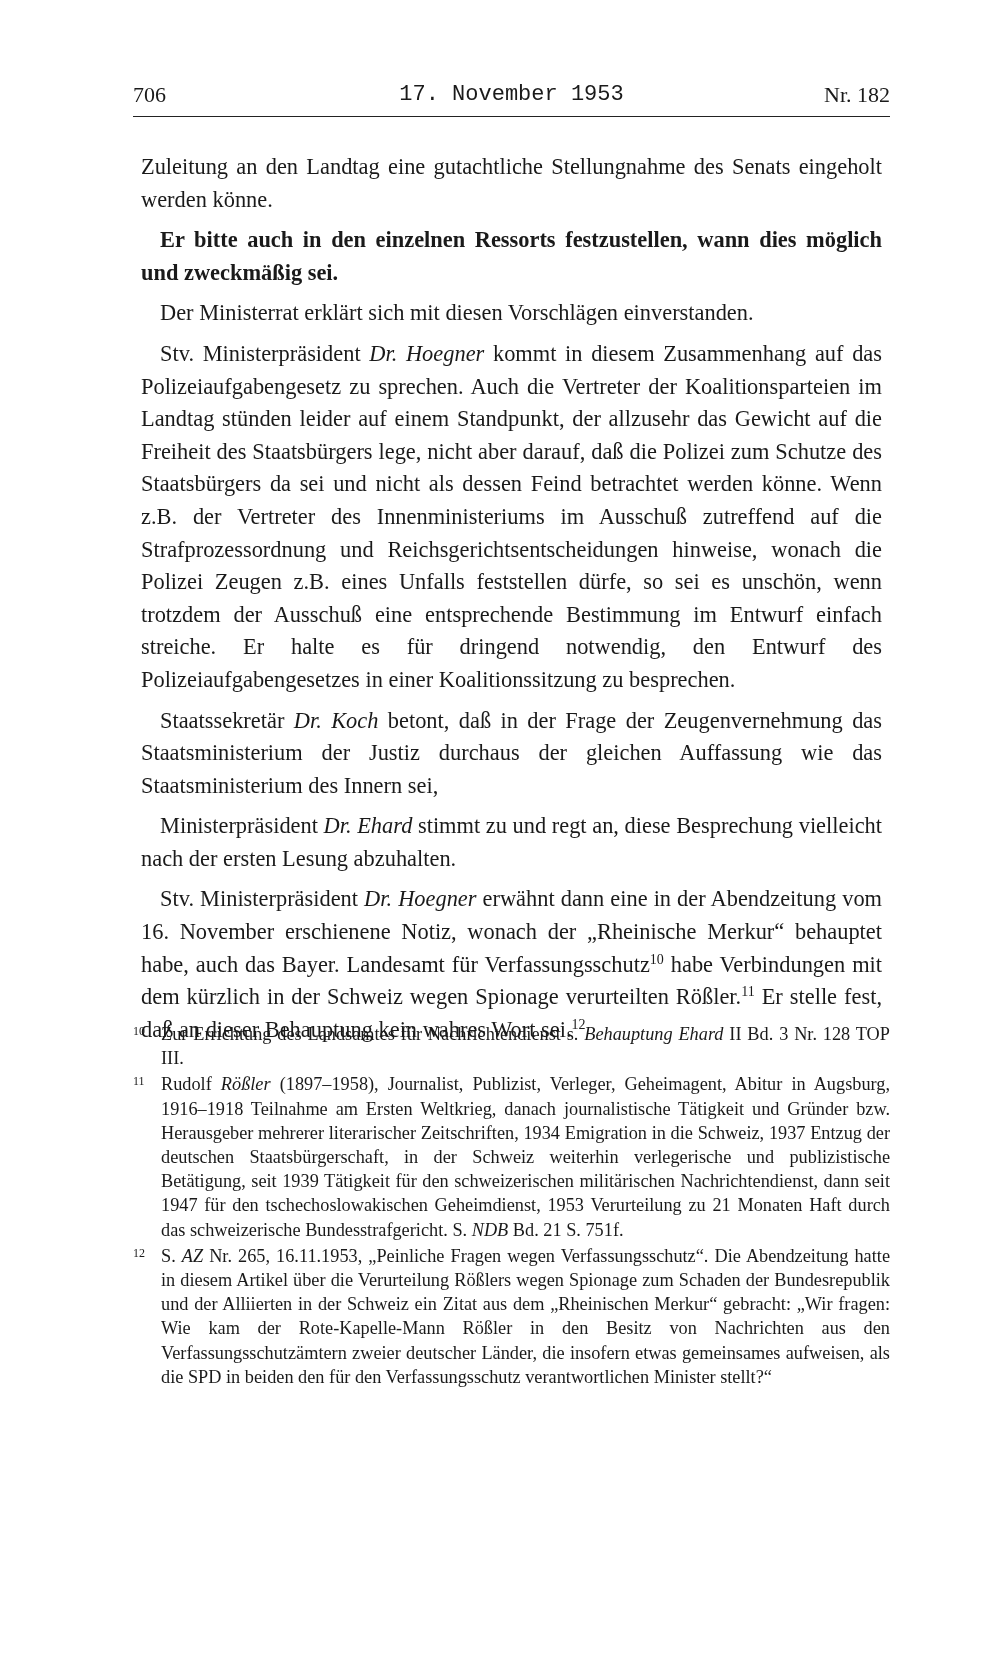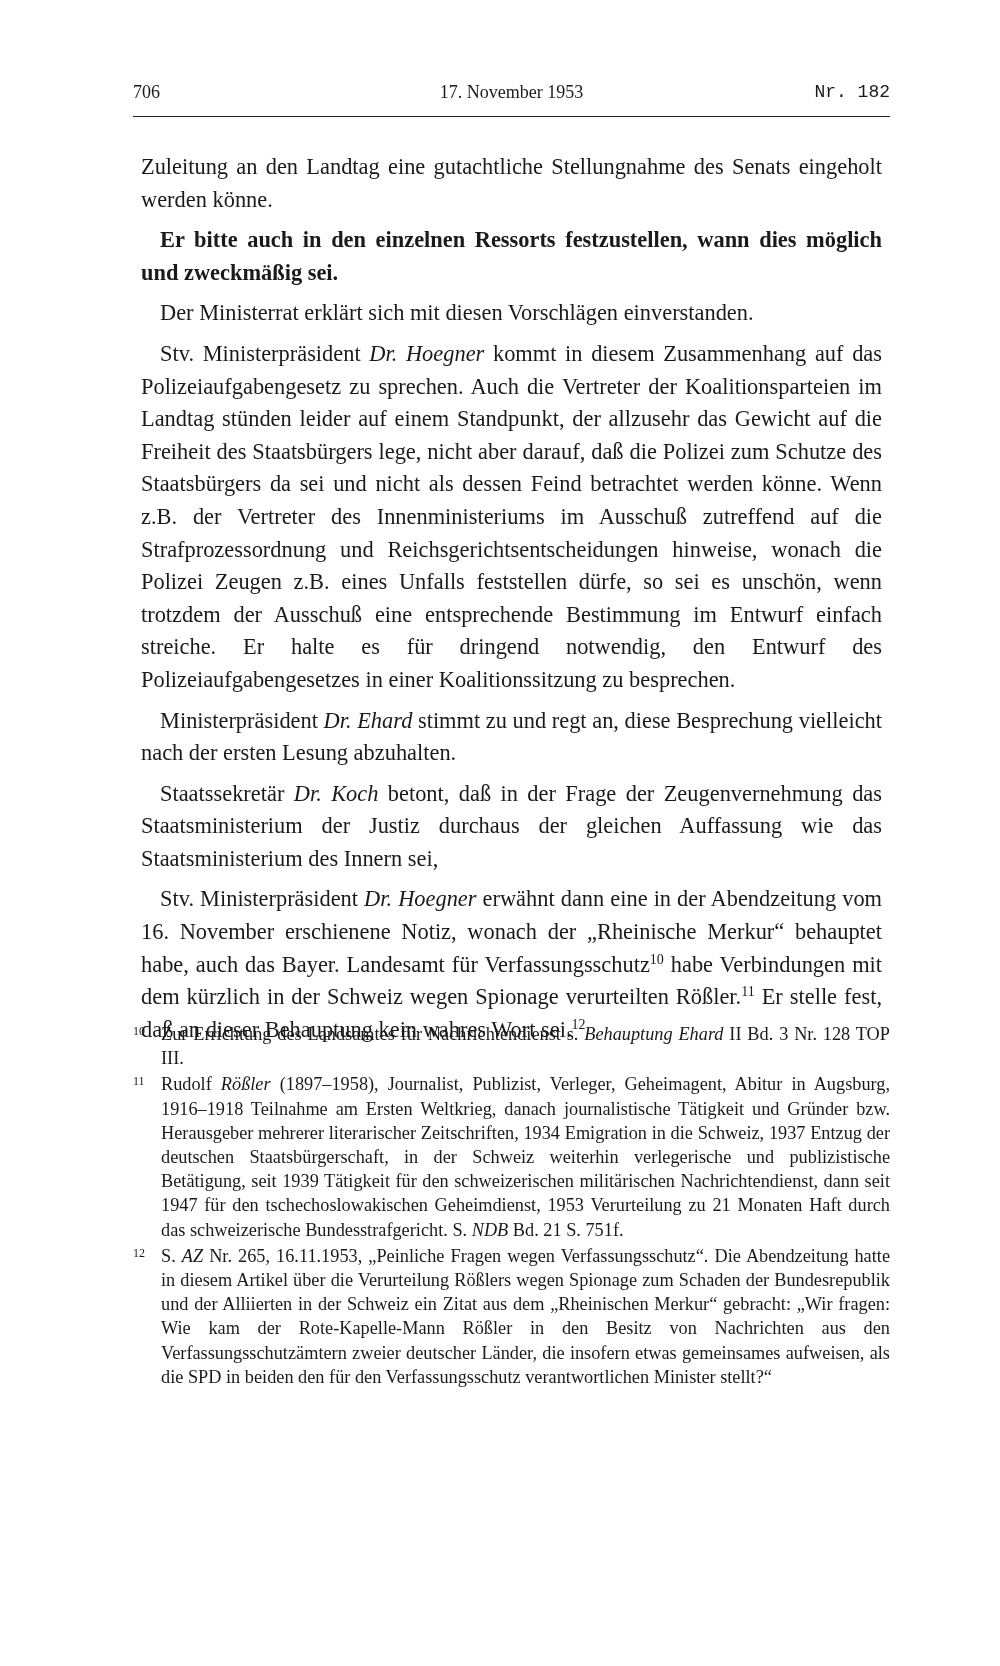--- a/index.html
+++ b/index.html
@@ -1,23 +1,23 @@
 <!DOCTYPE html>
 <html><head>
 <meta charset="utf-8">
 <style>
   html, body { margin: 0; padding: 0; background: #ffffff; }
   body { width: 1000px; height: 1666px; position: relative; overflow: hidden;
          font-family: "Liberation Serif", "DejaVu Serif", serif; color: #1a1a1a; }
   .page { position: absolute; left: 133px; top: 0; width: 757px; }
   .header { position: absolute; top: 82px; left: 0; width: 757px; height: 34px;
-            border-bottom: 1.5px solid #222; font-size: 18px; }
+            border-bottom: 1.5px solid #222; font-size: 22px; }
   .header .left { position: absolute; left: 0; top: 0; }
-  .header .center { position: absolute; left: 0; right: 0; text-align: center; top: 0; }
-  .header .right { position: absolute; right: 0; top: 0; font-family: Liberation Mono, monospace; }
+  .header .center { position: absolute; left: 0; right: 0; text-align: center; top: 0; font-family: Liberation Mono, monospace; }
+  .header .right { position: absolute; right: 0; top: 0; }
   .body { position: absolute; top: 143px; left: 0; width: 757px;
           font-size: 22.4px; line-height: 32.6px; text-align: justify; }
   .body p { margin: 8px; text-indent: 0; }
   .body p.indent { text-indent: 19px; }
   .body sup { font-size: 14px; line-height: 0; vertical-align: 8px; }
   .body i { }
   .notes { position: absolute; top: 1022px; left: 0; width: 757px;
            font-size: 18.3px; line-height: 24.2px; text-align: justify; }
   .note { position: relative; padding-left: 28px; margin-bottom: 2px; }
   .note .num { position: absolute; left: 0; top: -3px; font-size: 12px; }
@@ -31,22 +31,22 @@
     <span class="left">706</span>
     <span class="center">17. November 1953</span>
     <span class="right">Nr. 182</span>
   </div>
 
   <div class="body" id="body-text">
       <p class="" lang="de" style="hyphens: auto;"><span>Zuleitung an den Landtag eine gutachtliche Stellungnahme des Senats eingeholt werden könne.</span></p>
       <p class="indent" lang="de" style="hyphens: auto; font-weight: bold;"><span>Er bitte auch in den einzelnen Ressorts festzustellen, wann dies möglich und zweckmäßig sei.</span></p>
       <p class="indent" lang="de" style="hyphens: auto;"><span>Der Ministerrat erklärt sich mit diesen Vorschlägen einverstanden.</span></p>
       <p class="indent" lang="de" style="hyphens: auto;"><span>Stv. Ministerpräsident </span><i>Dr. Hoegner</i><span> kommt in diesem Zusammenhang auf das Polizeiaufgabengesetz zu sprechen. Auch die Vertreter der Koalitionsparteien im Landtag stünden leider auf einem Standpunkt, der allzusehr das Gewicht auf die Freiheit des Staatsbürgers lege, nicht aber darauf, daß die Polizei zum Schutze des Staatsbürgers da sei und nicht als dessen Feind betrachtet werden könne. Wenn z.B. der Vertreter des Innenministeriums im Ausschuß zutreffend auf die Strafprozessordnung und Reichsgerichtsentscheidungen hinweise, wonach die Polizei Zeugen z.B. eines Unfalls feststellen dürfe, so sei es unschön, wenn trotzdem der Ausschuß eine entsprechende Bestimmung im Entwurf einfach streiche. Er halte es für dringend notwendig, den Entwurf des Polizeiaufgabengesetzes in einer Koalitionssitzung zu besprechen.</span></p>
+      <p class="indent" lang="de" style="hyphens: auto;"><span>Staatssekretär </span><i>Dr. Koch</i><span> betont, daß in der Frage der Zeugenvernehmung das Staatsministerium der Justiz durchaus der gleichen Auffassung wie das Staatsministerium des Innern sei,</span></p>
       <p class="indent" lang="de" style="hyphens: auto;"><span>Ministerpräsident </span><i>Dr. Ehard</i><span> stimmt zu und regt an, diese Besprechung vielleicht nach der ersten Lesung abzuhalten.</span></p>
-      <p class="indent" lang="de" style="hyphens: auto;"><span>Staatssekretär </span><i>Dr. Koch</i><span> betont, daß in der Frage der Zeugenvernehmung das Staatsministerium der Justiz durchaus der gleichen Auffassung wie das Staatsministerium des Innern sei,</span></p>
       <p class="indent" lang="de" style="hyphens: auto;"><span>Stv. Ministerpräsident </span><i>Dr. Hoegner</i><span> erwähnt dann eine in der Abendzeitung vom 16. November erschienene Notiz, wonach der „Rheinische Merkur“ behauptet habe, auch das Bayer. Landesamt für Verfassungsschutz</span><sup>10</sup><span> habe Verbindungen mit dem kürzlich in der Schweiz wegen Spionage verurteilten Rößler.</span><sup>11</sup><span> Er stelle fest, daß an dieser Behauptung kein wahres Wort sei.</span><sup>12</sup></p>
     </div>
 
   <div class="notes" id="footnotes">
       <div class="note" lang="de" style="hyphens: auto;"><span class="num">10</span><span>Zur Errichtung des Landsamtes für Nachrichtendienst s. </span><i>Behauptung Ehard</i><span> II Bd. 3 Nr. 128 TOP III.</span></div>
       <div class="note" lang="de" style="hyphens: auto;"><span class="num">11</span><span>Rudolf </span><i>Rößler</i><span> (1897–1958), Journalist, Publizist, Verleger, Geheimagent, Abitur in Augsburg, 1916–1918 Teilnahme am Ersten Weltkrieg, danach journalistische Tätigkeit und Gründer bzw. Herausgeber mehrerer literarischer Zeitschriften, 1934 Emigration in die Schweiz, 1937 Entzug der deutschen Staatsbürgerschaft, in der Schweiz weiterhin verlegerische und publizistische Betätigung, seit 1939 Tätigkeit für den schweizerischen militärischen Nachrichtendienst, dann seit 1947 für den tschechoslowakischen Geheimdienst, 1953 Verurteilung zu 21 Monaten Haft durch das schweizerische Bundesstrafgericht. S. </span><i>NDB</i><span> Bd. 21 S. 751f.</span></div>
       <div class="note" lang="de" style="hyphens: auto;"><span class="num">12</span><span>S. </span><i>AZ</i><span> Nr. 265, 16.11.1953, „Peinliche Fragen wegen Verfassungsschutz“. Die Abendzeitung hatte in diesem Artikel über die Verurteilung Rößlers wegen Spionage zum Schaden der Bundesrepublik und der Alliierten in der Schweiz ein Zitat aus dem „Rheinischen Merkur“ gebracht: „Wir fragen: Wie kam der Rote-Kapelle-Mann Rößler in den Besitz von Nachrichten aus den Verfassungsschutzämtern zweier deutscher Länder, die insofern etwas gemeinsames aufweisen, als die SPD in beiden den für den Verfassungsschutz verantwortlichen Minister stellt?“</span></div>
     </div>
 </div>
 

